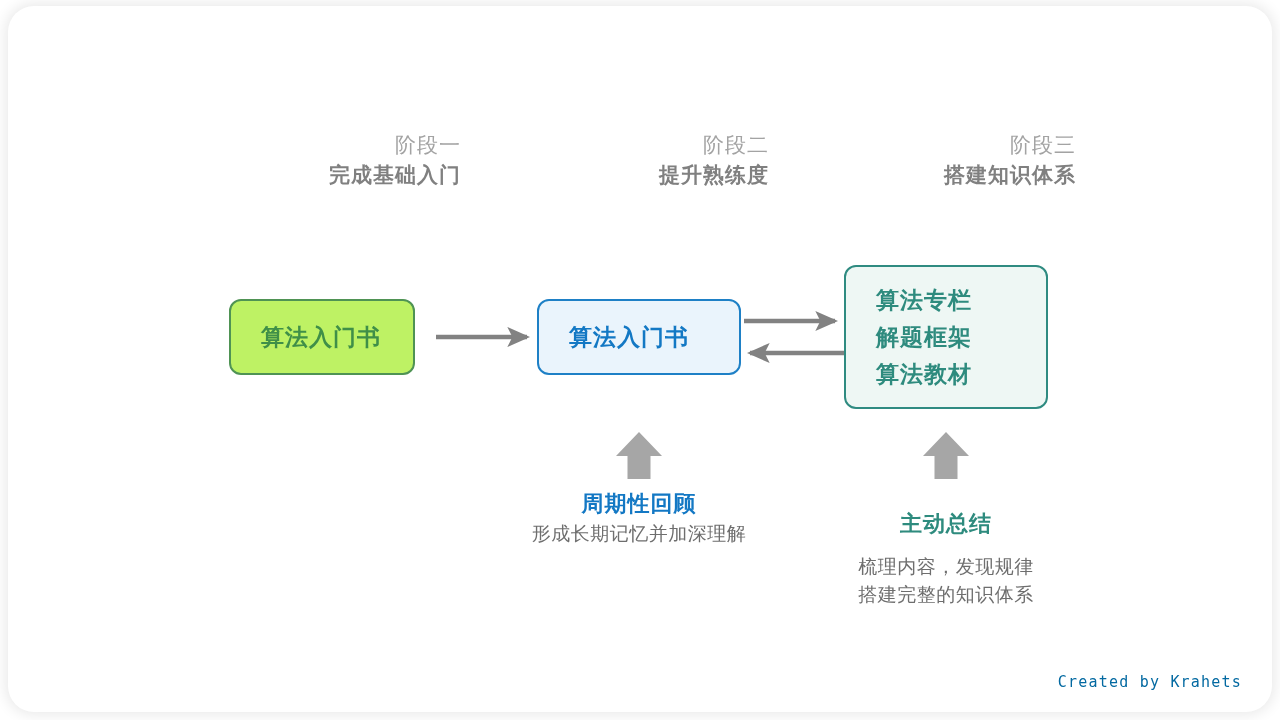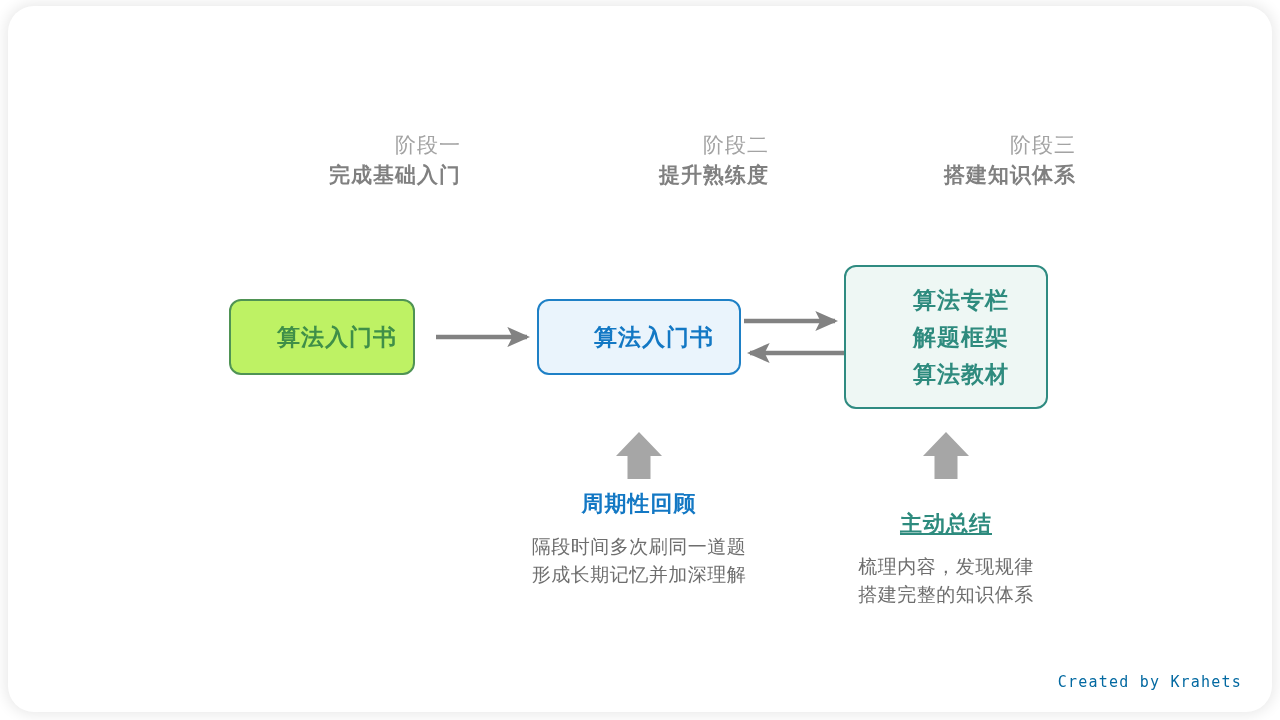--- a/index.html
+++ b/index.html
@@ -55,21 +55,20 @@
     white-space: nowrap;
   }
 
   
   .node {
     position: absolute;
     box-sizing: border-box;
     border-radius: 12px;
     display: flex;
     flex-direction: column;
-    align-items: center;
     justify-content: center;
     font-weight: bold;
     font-size: 23px;
     letter-spacing: 1px;
     padding-left: 30px;
   }
   .node .line { line-height: 37px; white-space: nowrap; }
 
   #node-book {
     left: 229px; top: 299px; width: 186px; height: 76px;
@@ -105,21 +104,21 @@
     width: 320px;
   }
   .annot-title {
     font-size: 22px;
     font-weight: bold;
     line-height: 32px;
     letter-spacing: 1px;
     white-space: nowrap;
   }
   .annot-title.blue { color: #1378c4; }
-  .annot-title.teal { color: #2e8b7e; text-decoration: underline; }
+  .annot-title.teal { color: #2e8b7e; }
   .annot-body {
     margin-top: 13px;
     font-size: 19px;
     color: #6e6e6e;
     line-height: 28px;
     letter-spacing: 0.5px;
     white-space: nowrap;
   }
 
   
@@ -185,21 +184,20 @@
   </div>
 
   <div class="node" id="node-resources">
     <div class="line">算法专栏</div>
     <div class="line">解题框架</div>
     <div class="line">算法教材</div>
   </div>
 
   <div class="annot" style="left:479px; top:488px;">
     <div class="annot-title blue">周期性回顾</div>
-    <div class="annot-body">隔段时间多次刷同一道题</div>
     <div class="annot-body" style="margin-top:0;">形成长期记忆并加深理解</div>
   </div>
 
   <div class="annot" style="left:786px; top:508px;">
     <div class="annot-title teal">主动总结</div>
     <div class="annot-body">梳理内容，发现规律</div>
     <div class="annot-body" style="margin-top:0;">搭建完整的知识体系</div>
   </div>
 
   <div id="footer">Created by Krahets</div>

